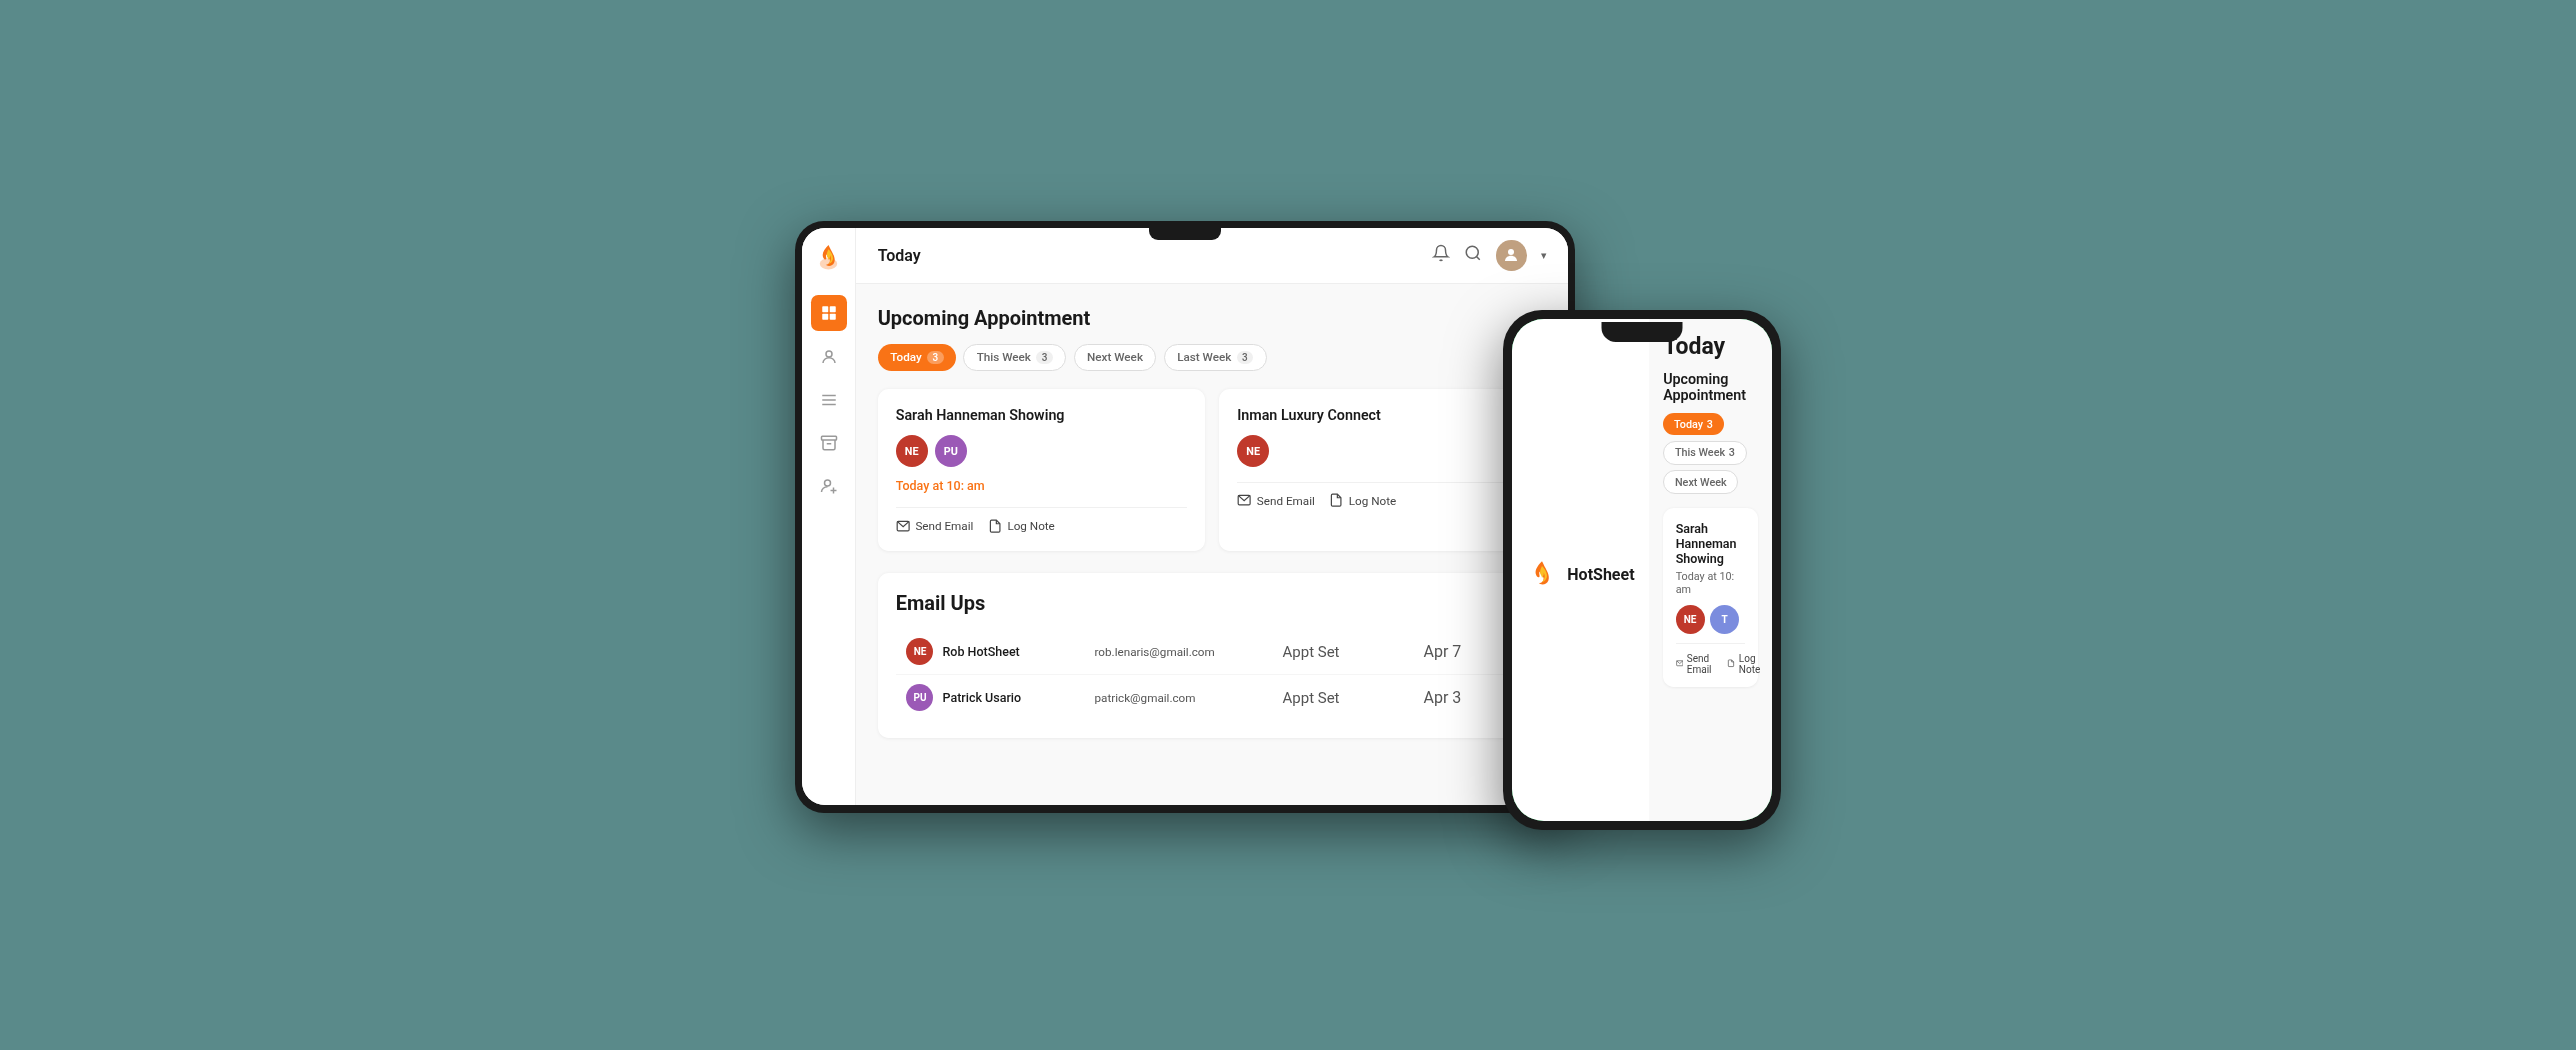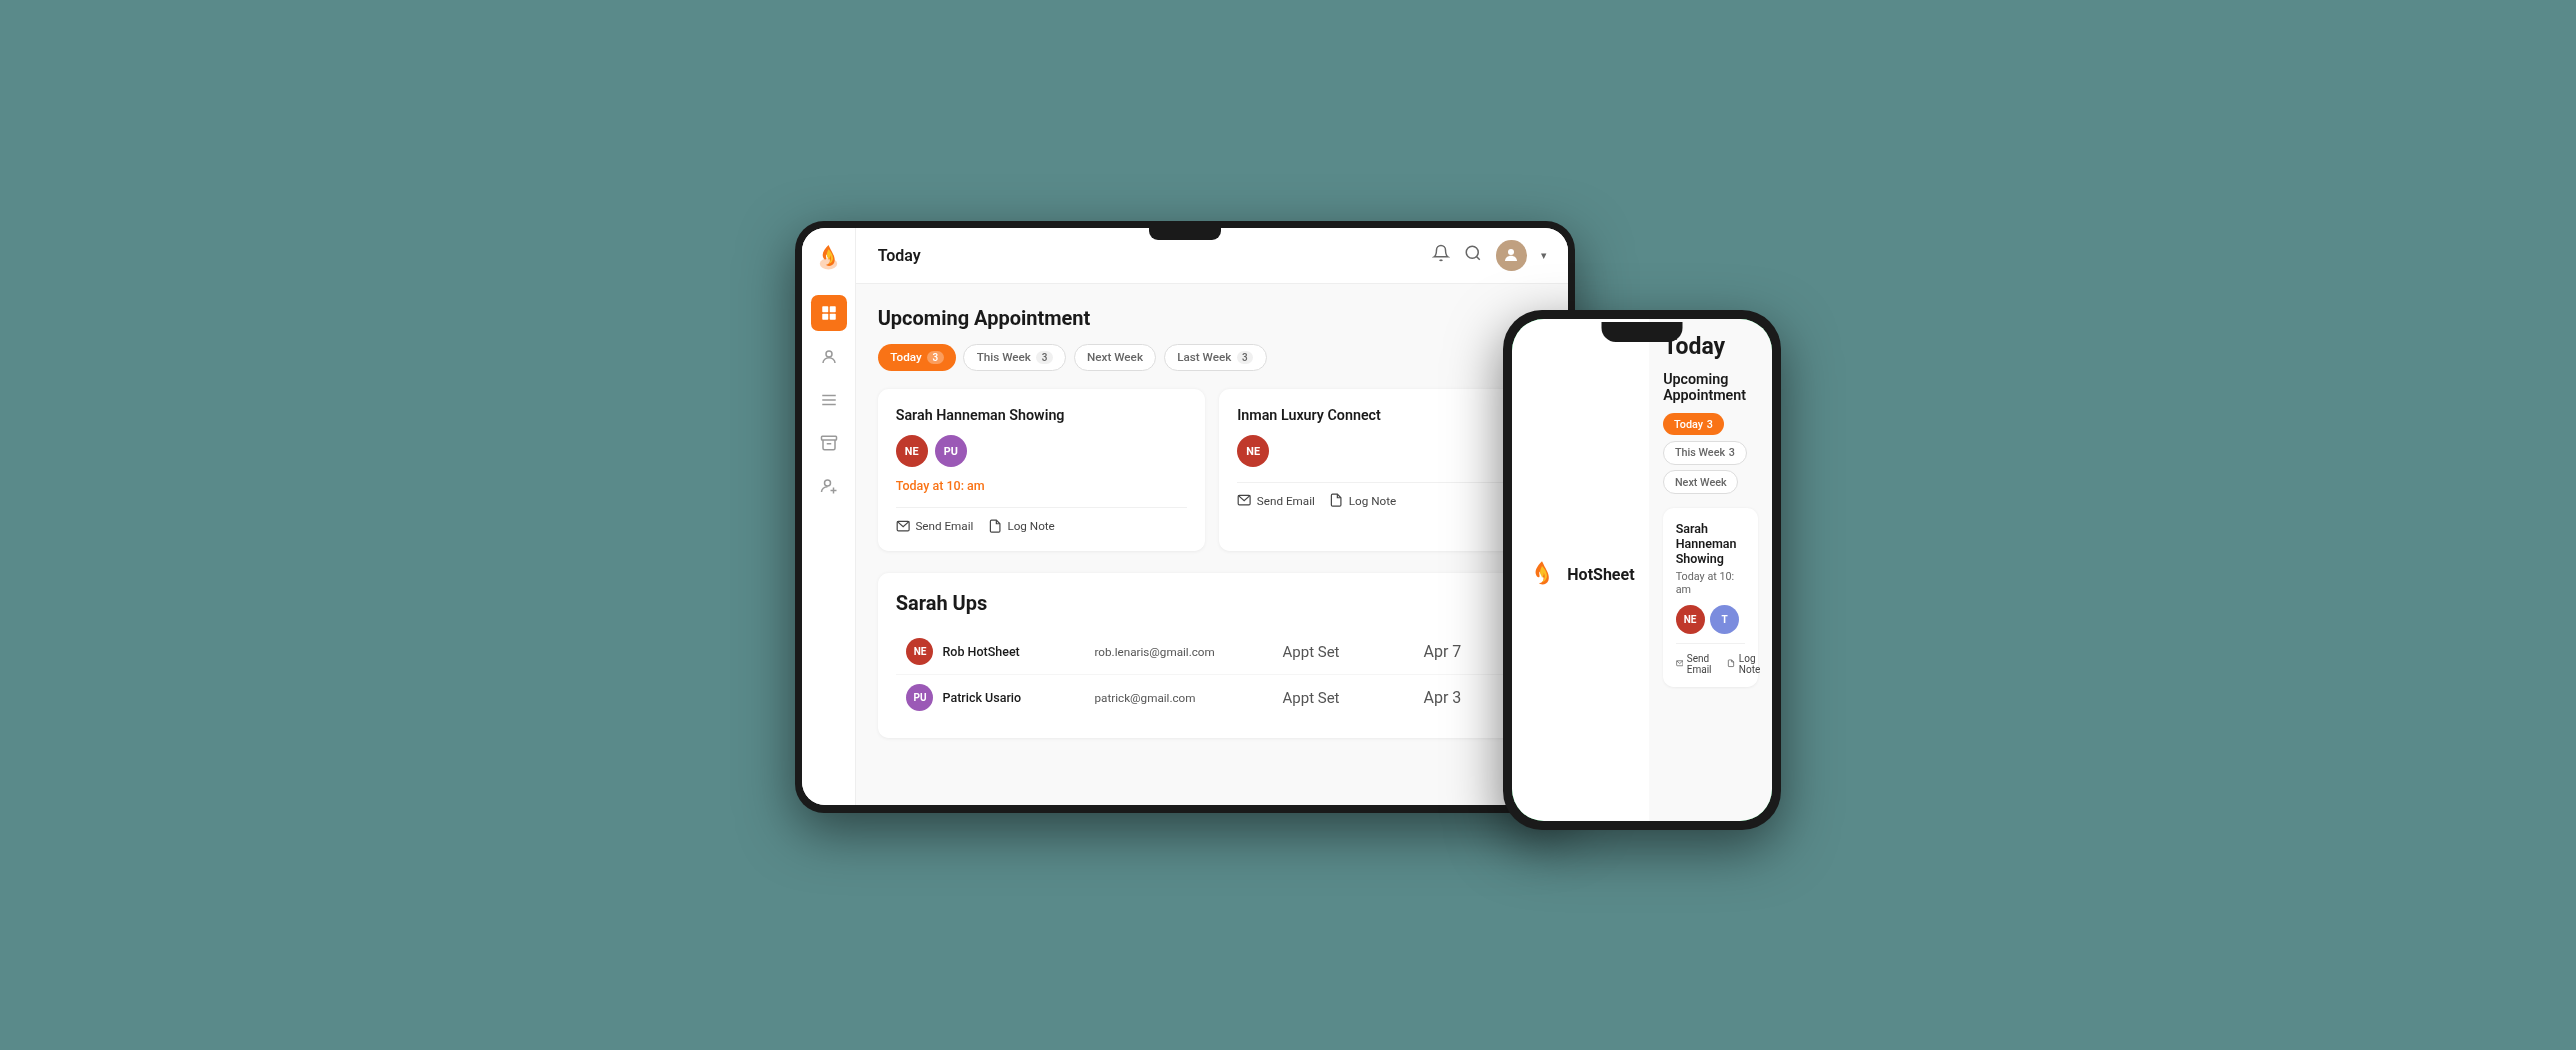--- a/index.html
+++ b/index.html
@@ -594,21 +594,21 @@
                     <path d="M14 2H6a2 2 0 00-2 2v16a2 2 0 002 2h12a2 2 0 002-2V8z"></path>
                     <polyline points="14,2 14,8 20,8"></polyline>
                   </svg>
                   <span>Log Note</span>
                 </div>
               </div>
             </div>
           </div>
 
           <div class="follow-ups-section">
-            <div class="section-title">Sarah Ups</div>
+            <div class="section-title">Email Ups</div>
             <div class="table-row">
               <div class="row-name">
                 <div class="contact-avatar" style="background:#c0392b; width:27px;height:27px;font-size:10px;">NE</div>
                 <span>Rob HotSheet</span>
               </div>
               <div class="row-contact">rob.lenaris@gmail.com</div>
               <div class="row-status">Appt Set</div>
               <div class="row-followup">Apr 7</div>
             </div>
             <div class="table-row">

